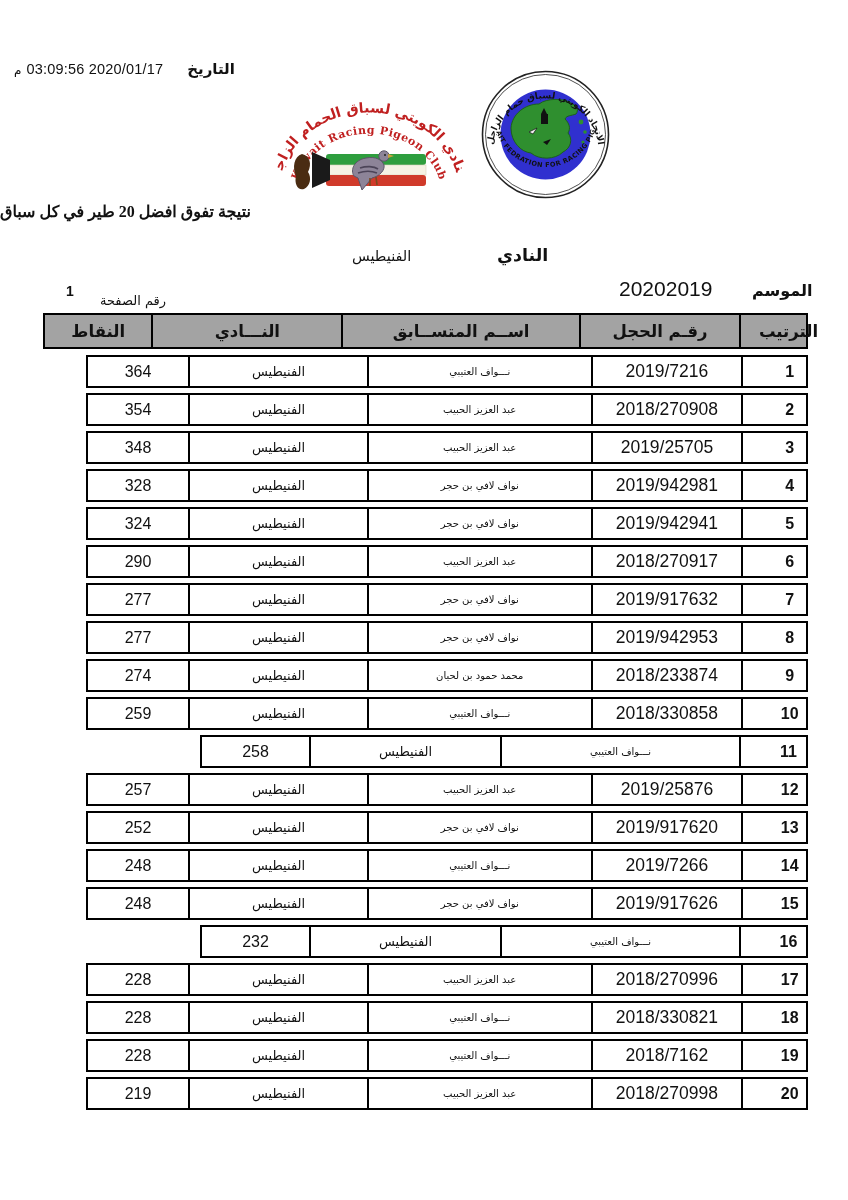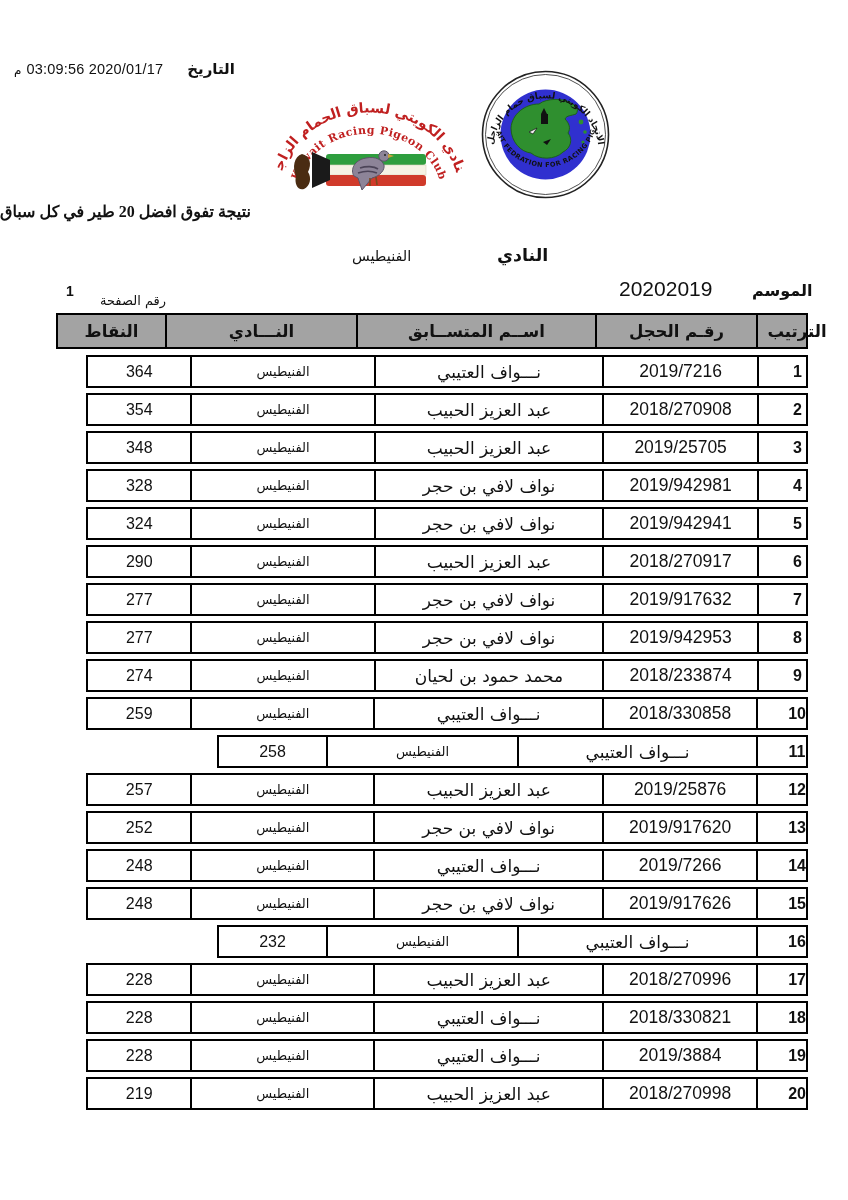--- a/index.html
+++ b/index.html
@@ -34,28 +34,28 @@
   .season-line .page-value{position:absolute;left:66px;top:8px;font-weight:bold;font-size:14px;}
 
   
   .rtable{position:absolute;top:313px;left:43px;width:765px;}
   .t-row{display:flex;direction:rtl;margin-bottom:5px;}
   .t-cell{box-sizing:border-box;border:2px solid #000;height:33px;
     display:flex;align-items:center;justify-content:center;background:#fff;}
   .t-row .t-cell:not(:first-child){margin-right:-2px;}
   .t-head .t-cell{background:#a3a3a3;height:36px;font-weight:bold;font-size:16.5px;}
   .t-head{margin-bottom:6px;}
-  .c-rank{width:52px;padding-left:30px;}
+  .c-rank{width:69px;padding-left:30px;}
   .c-ring{width:163px;}
   .c-name{width:241px;}
   .c-club{width:193px;}
   .c-points{width:111px;}
   .t-body .c-rank, .t-repeat .c-rank{font-weight:bold;font-size:16px;}
   .t-repeat .c-ring{font-size:17.5px;font-family:Liberation Sans, sans-serif;}
-  .t-repeat .c-name{font-size:17px;}
+  .t-repeat .c-name{font-size:10px;}
   .t-repeat .c-club{font-size:13px;}
   .t-repeat .c-points{font-size:16px;font-family:"Liberation Sans","DejaVu Sans",sans-serif;margin-left:43px;}
 </style>
 </head>
 <body>
 
 <div class="date-line">
   <span class="meridiem">م</span>
   <span class="date-value num">03:09:56 2020/01/17</span>
   <span class="date-label">التاريخ</span>
@@ -287,21 +287,21 @@
       <div class="t-row">
         <div class="t-cell c-rank num">18</div>
         <div class="t-cell c-ring">2018/330821</div>
         <div class="t-cell c-name">نـــواف العتيبي</div>
         <div class="t-cell c-club">الفنيطيس</div>
         <div class="t-cell c-points">228</div>
       </div>
 
       <div class="t-row">
         <div class="t-cell c-rank num">19</div>
-        <div class="t-cell c-ring">2019/3884</div>
+        <div class="t-cell c-ring">2018/7162</div>
         <div class="t-cell c-name">نـــواف العتيبي</div>
         <div class="t-cell c-club">الفنيطيس</div>
         <div class="t-cell c-points">228</div>
       </div>
 
       <div class="t-row">
         <div class="t-cell c-rank num">20</div>
         <div class="t-cell c-ring">2018/270998</div>
         <div class="t-cell c-name">عبد العزيز الحبيب</div>
         <div class="t-cell c-club">الفنيطيس</div>

